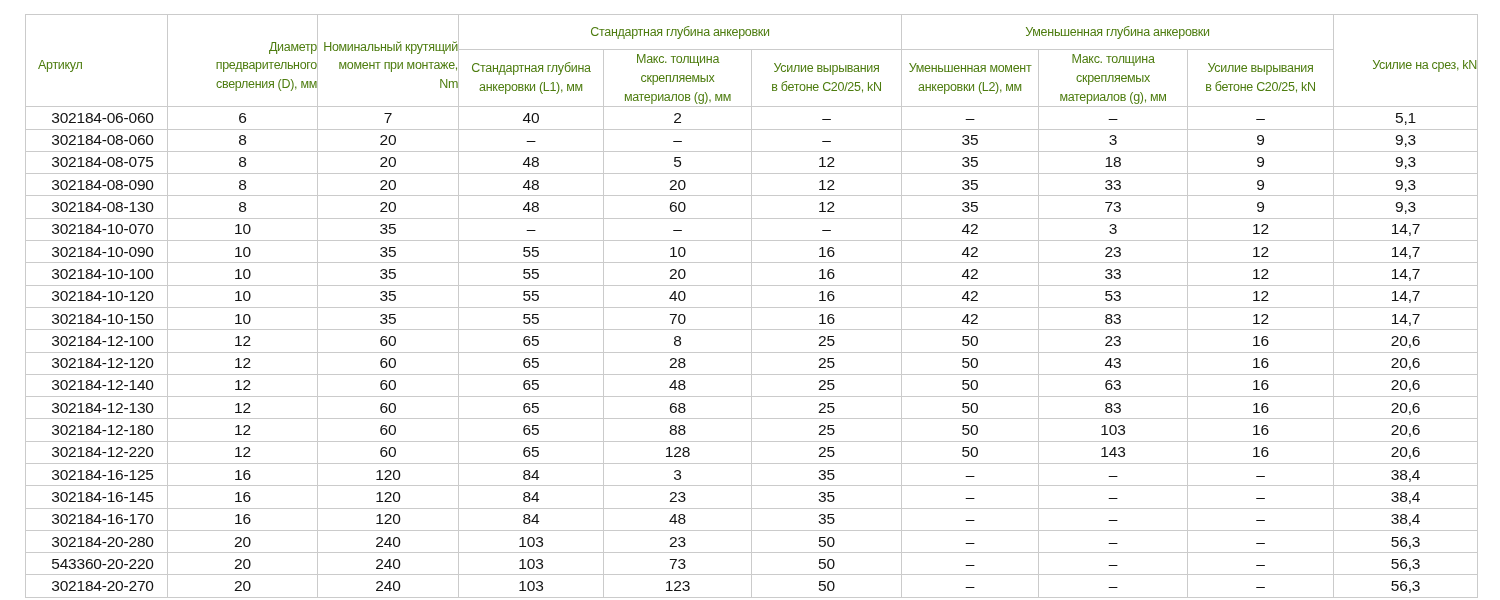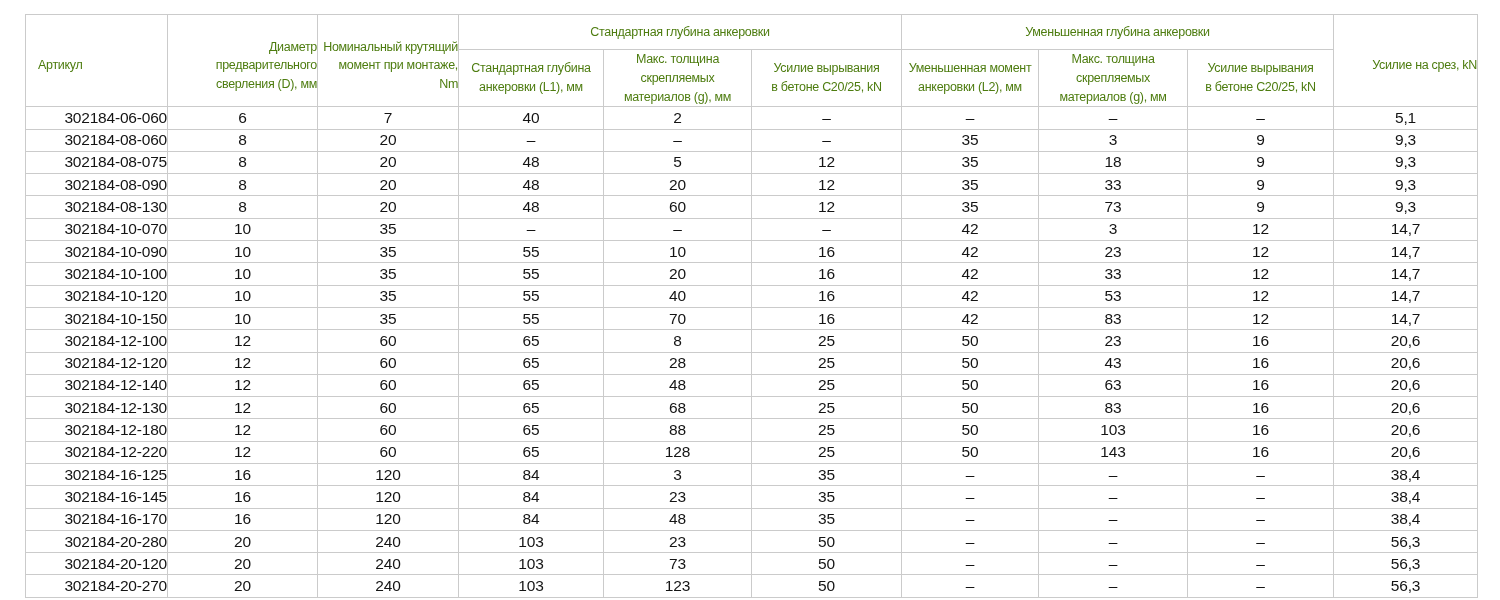--- a/index.html
+++ b/index.html
@@ -58,21 +58,21 @@
   tbody td {
     height: 22.3px;
     font-size: 15.5px;
     letter-spacing: -0.2px;
     text-align: center;
     vertical-align: middle;
     padding: 0;
     white-space: nowrap;
   }
   tbody td.col-article {
-    text-align: right;
+    text-align: center;
     padding-left: 12px;
   }
 </style>
 </head>
 <body>
 
 <div class="page">
   <table class="spec">
     <colgroup>
       <col style="width:142px">
@@ -347,21 +347,21 @@
           <td>240</td>
           <td>103</td>
           <td>23</td>
           <td>50</td>
           <td>–</td>
           <td>–</td>
           <td>–</td>
           <td>56,3</td>
         </tr>
         <tr>
-          <td class="col-article">302184-20-120</td>
+          <td class="col-article">543360-20-220</td>
           <td>20</td>
           <td>240</td>
           <td>103</td>
           <td>73</td>
           <td>50</td>
           <td>–</td>
           <td>–</td>
           <td>–</td>
           <td>56,3</td>
         </tr>

